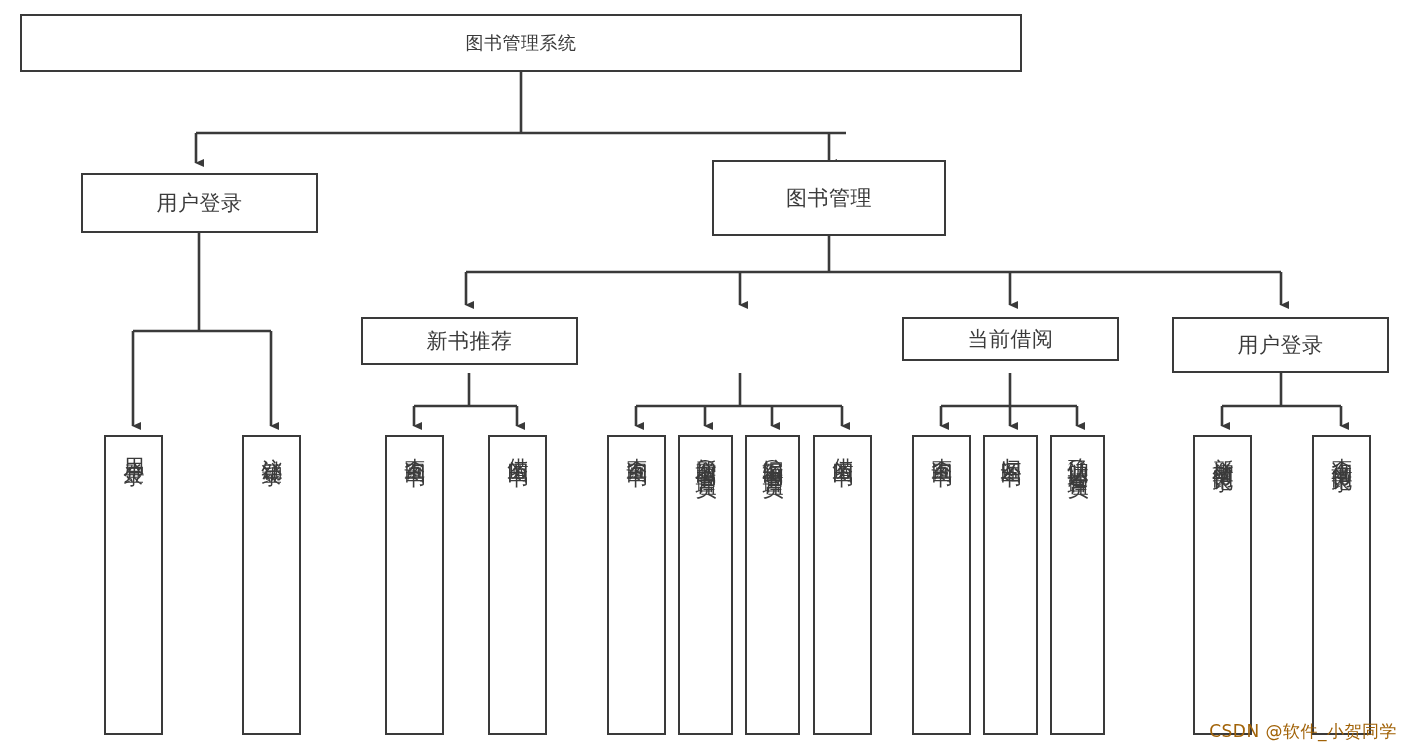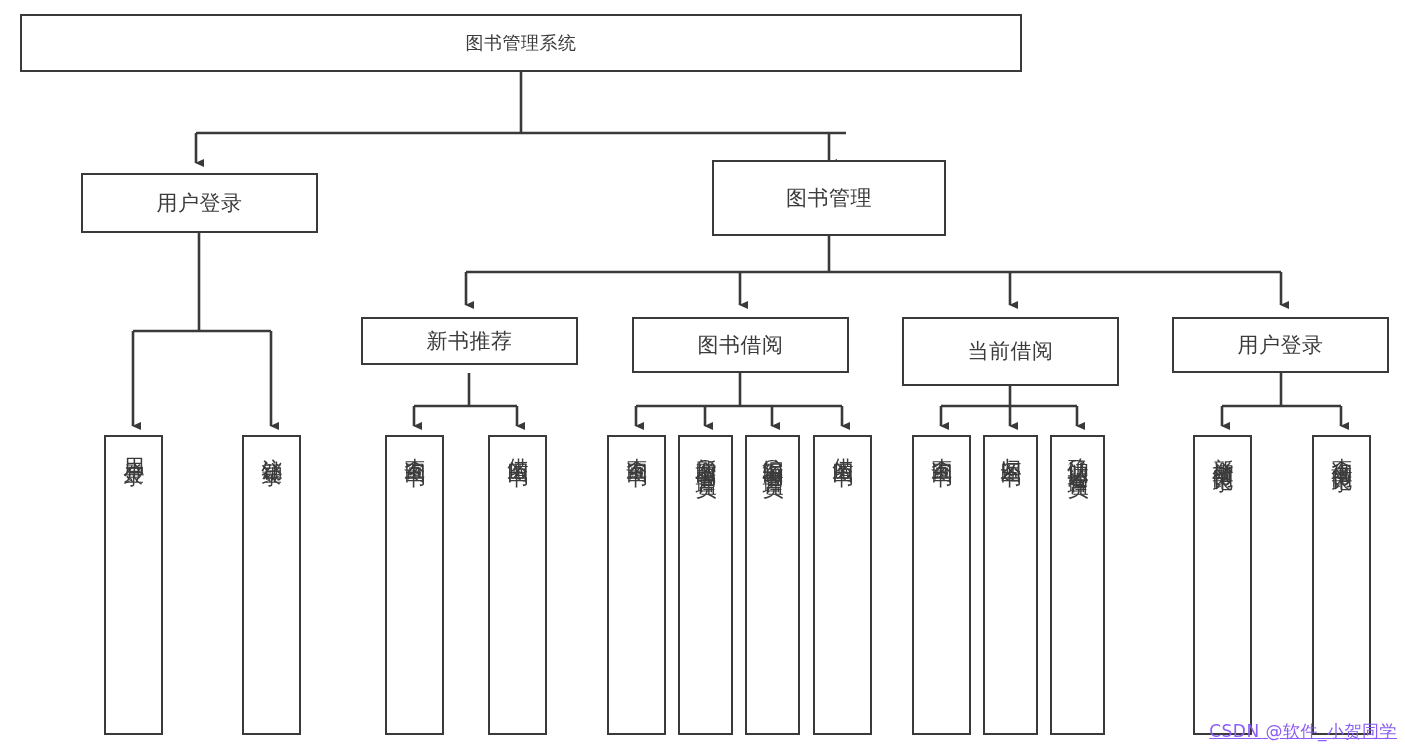--- a/index.html
+++ b/index.html
@@ -57,25 +57,24 @@
     line-height:1.0;
     letter-spacing:3px;
     white-space:nowrap;
     text-align:start;
   }
   .watermark{
     position:absolute;
     right:8px;
     bottom:4px;
     font-size:17px;
-    color:#8b5cf6;
+    color:#a16207;
     letter-spacing:0.5px;
     white-space:nowrap;
     font-family:"DejaVu Sans","Liberation Sans",sans-serif;
-    text-decoration:underline;
   }
 </style>
 </head>
 <body>
 
 <div id="canvas">
 
   <svg id="wires" viewBox="0 0 1405 747" xmlns="http://www.w3.org/2000/svg">
     <defs>
       <marker id="arrow" markerWidth="9" markerHeight="9" refX="4" refY="8" orient="auto" markerUnits="userSpaceOnUse">
@@ -135,25 +134,22 @@
   </div>
 
   <div class="node horiz" style="left:712px; top:160px; width:234px; height:76px;">
     <span class="label">图书管理</span>
   </div>
 
   <div class="node horiz" style="left:361px; top:317px; width:217px; height:48px;">
     <span class="label">新书推荐</span>
   </div>
 
-  <div class="node horiz" style="left:632px; top:317px; width:217px; height:56px;">
-    <span class="label">图书借阅</span>
-  </div>
-
-  <div class="node horiz" style="left:902px; top:317px; width:217px; height:69px;">
+
+  <div class="node horiz" style="left:902px; top:317px; width:217px; height:44px;">
     <span class="label">当前借阅</span>
   </div>
 
   <div class="node horiz" style="left:1172px;top:317px; width:217px; height:56px;">
     <span class="label">用户登录</span>
   </div>
 
   <div class="node vert" style="left:104px; top:435px; width:59px; height:300px;">
     <span class="label">用户登录</span>
   </div>

